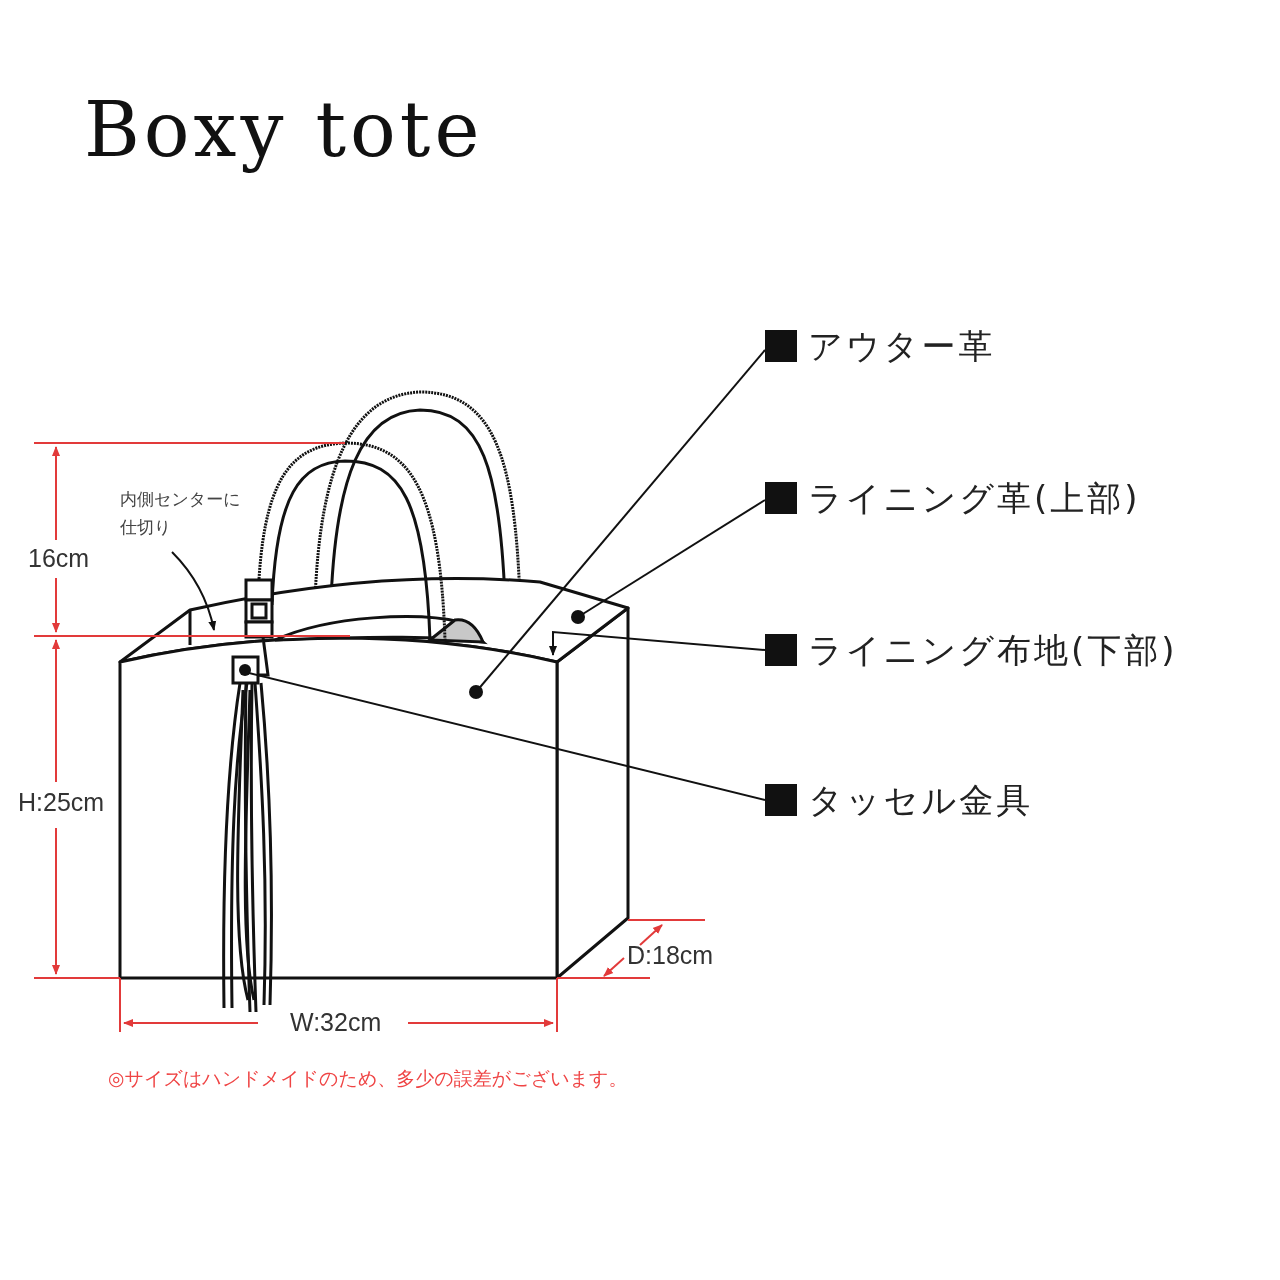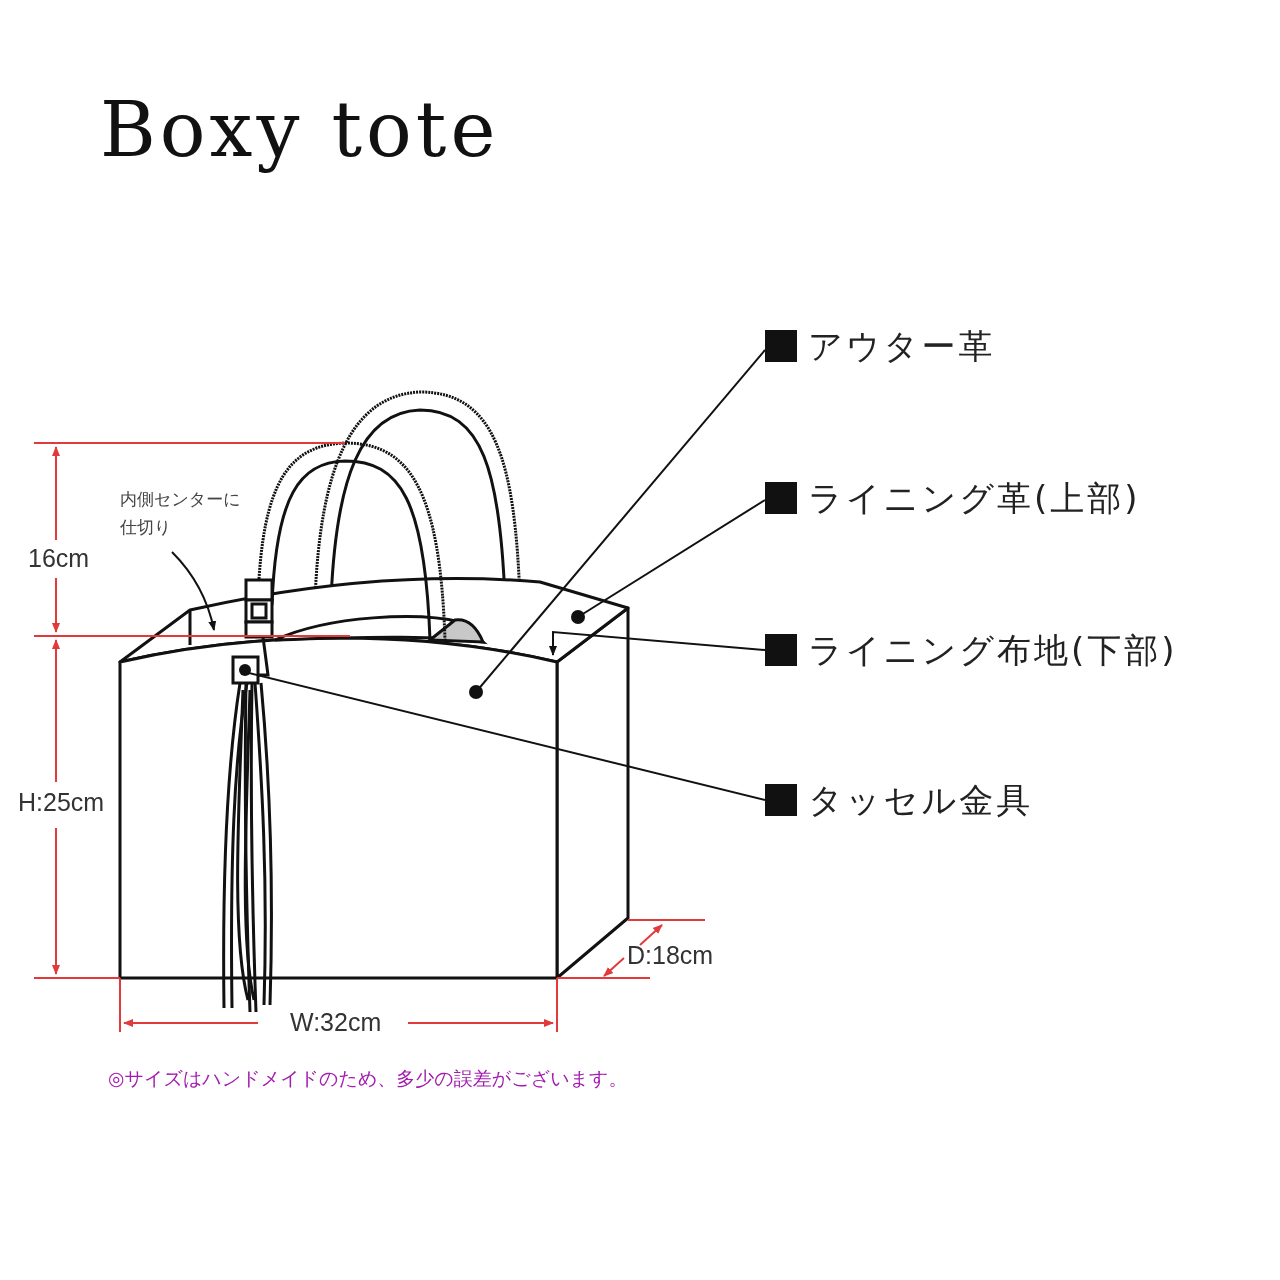--- a/index.html
+++ b/index.html
@@ -1,22 +1,22 @@
 <!DOCTYPE html>
 <html><head>
 <meta charset="utf-8">
 <style>
   html, body { margin:0; padding:0; background:#ffffff; }
   body { width:1280px; height:1280px; position:relative; overflow:hidden; }
-  .title { position:absolute; left:84px; top:92px; font-family:"DejaVu Serif", "Liberation Serif", serif; font-size:76px; letter-spacing:4px; color:#111; line-height:1;margin-left:16px; }
+  .title { position:absolute; left:84px; top:92px; font-family:"DejaVu Serif", "Liberation Serif", serif; font-size:76px; letter-spacing:4px; color:#111; line-height:1; }
   svg.diagram { position:absolute; left:0; top:0; width:1280px; height:1280px; }
   .dim { font-family:"Liberation Sans", "DejaVu Sans", sans-serif; fill:#333; font-size:25px; }
   .note { font-family:"DejaVu Sans", sans-serif; fill:#444; font-size:17px; }
   .part { font-family:"DejaVu Sans", sans-serif; fill:#222; font-size:34px; letter-spacing:3px; }
-  .footnote { position:absolute; left:108px; top:1066px; font-family:"DejaVu Sans", sans-serif; font-size:19px; color:#a21caf; }
+  .footnote { position:absolute; left:108px; top:1066px; font-family:"DejaVu Sans", sans-serif; font-size:19px; color:#ef4444; }
 </style>
 </head>
 <body>
 
 <div class="title">Boxy tote</div>
 
 <svg class="diagram" viewBox="0 0 1280 1280">
   <defs>
     <marker id="arrR" markerWidth="10" markerHeight="10" refX="9" refY="5" orient="auto" markerUnits="userSpaceOnUse">
       <path d="M0,1 L10,5 L0,9 Z" fill="#e23a3a"></path>

